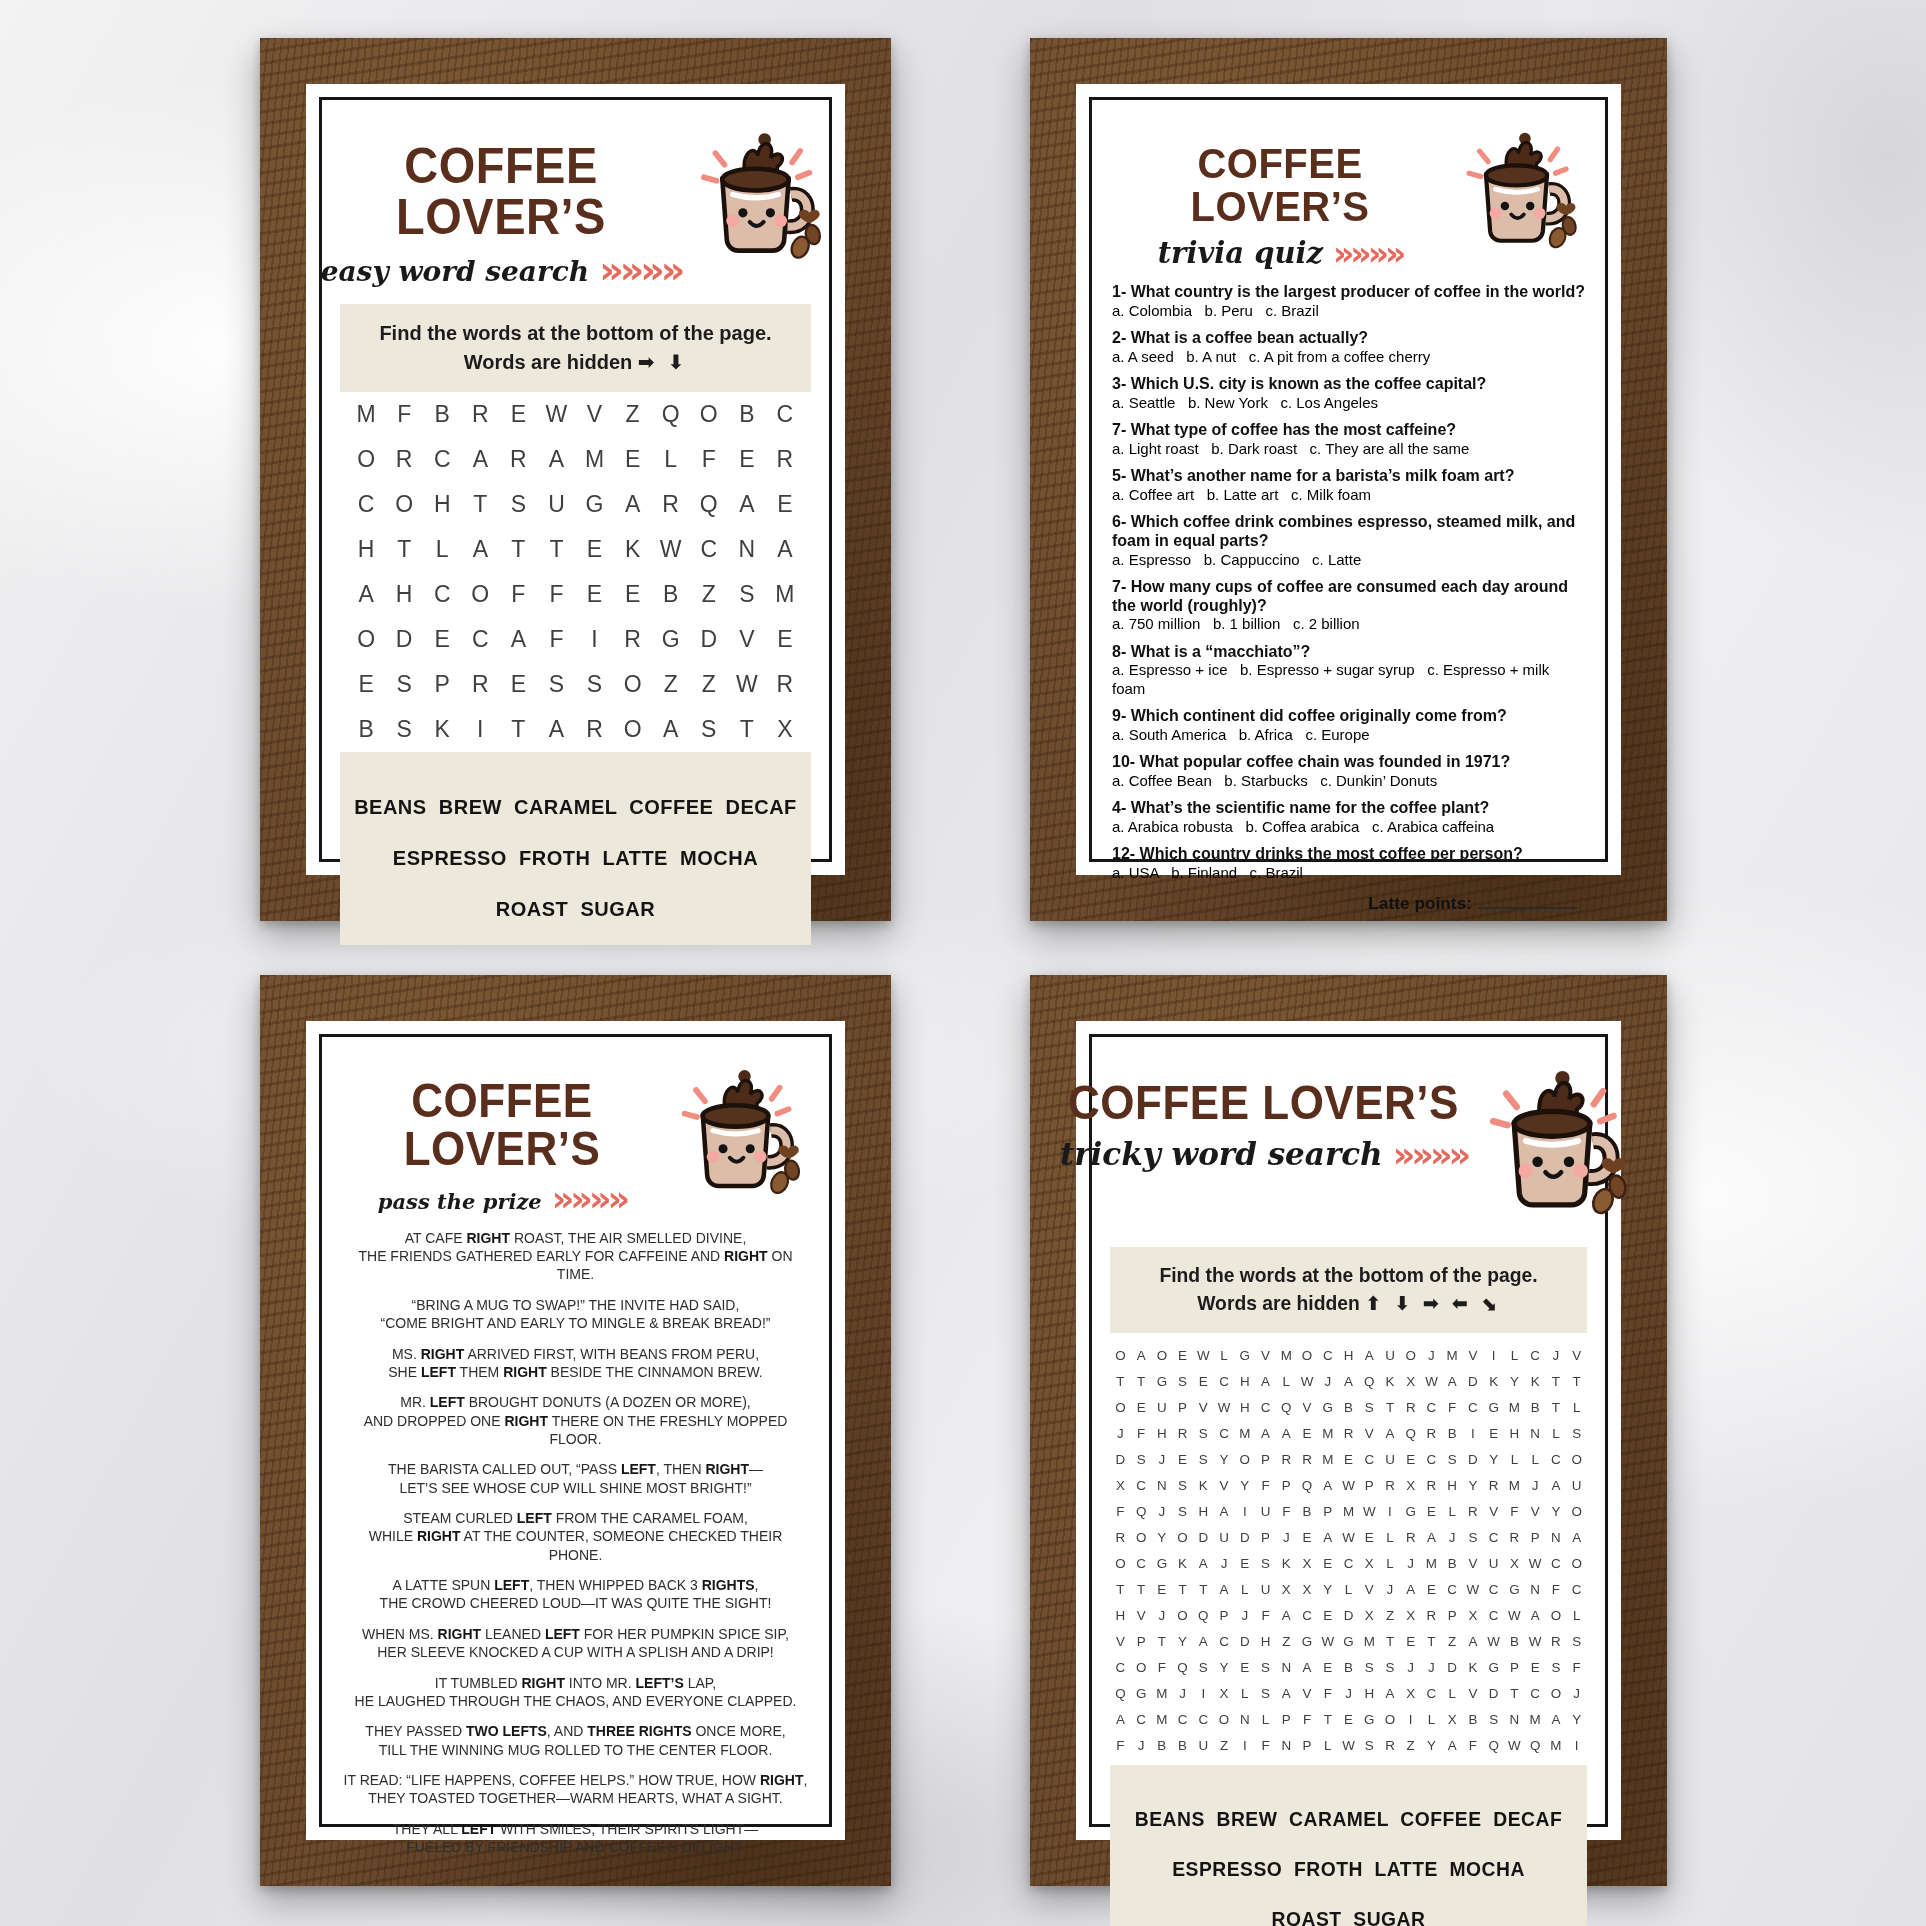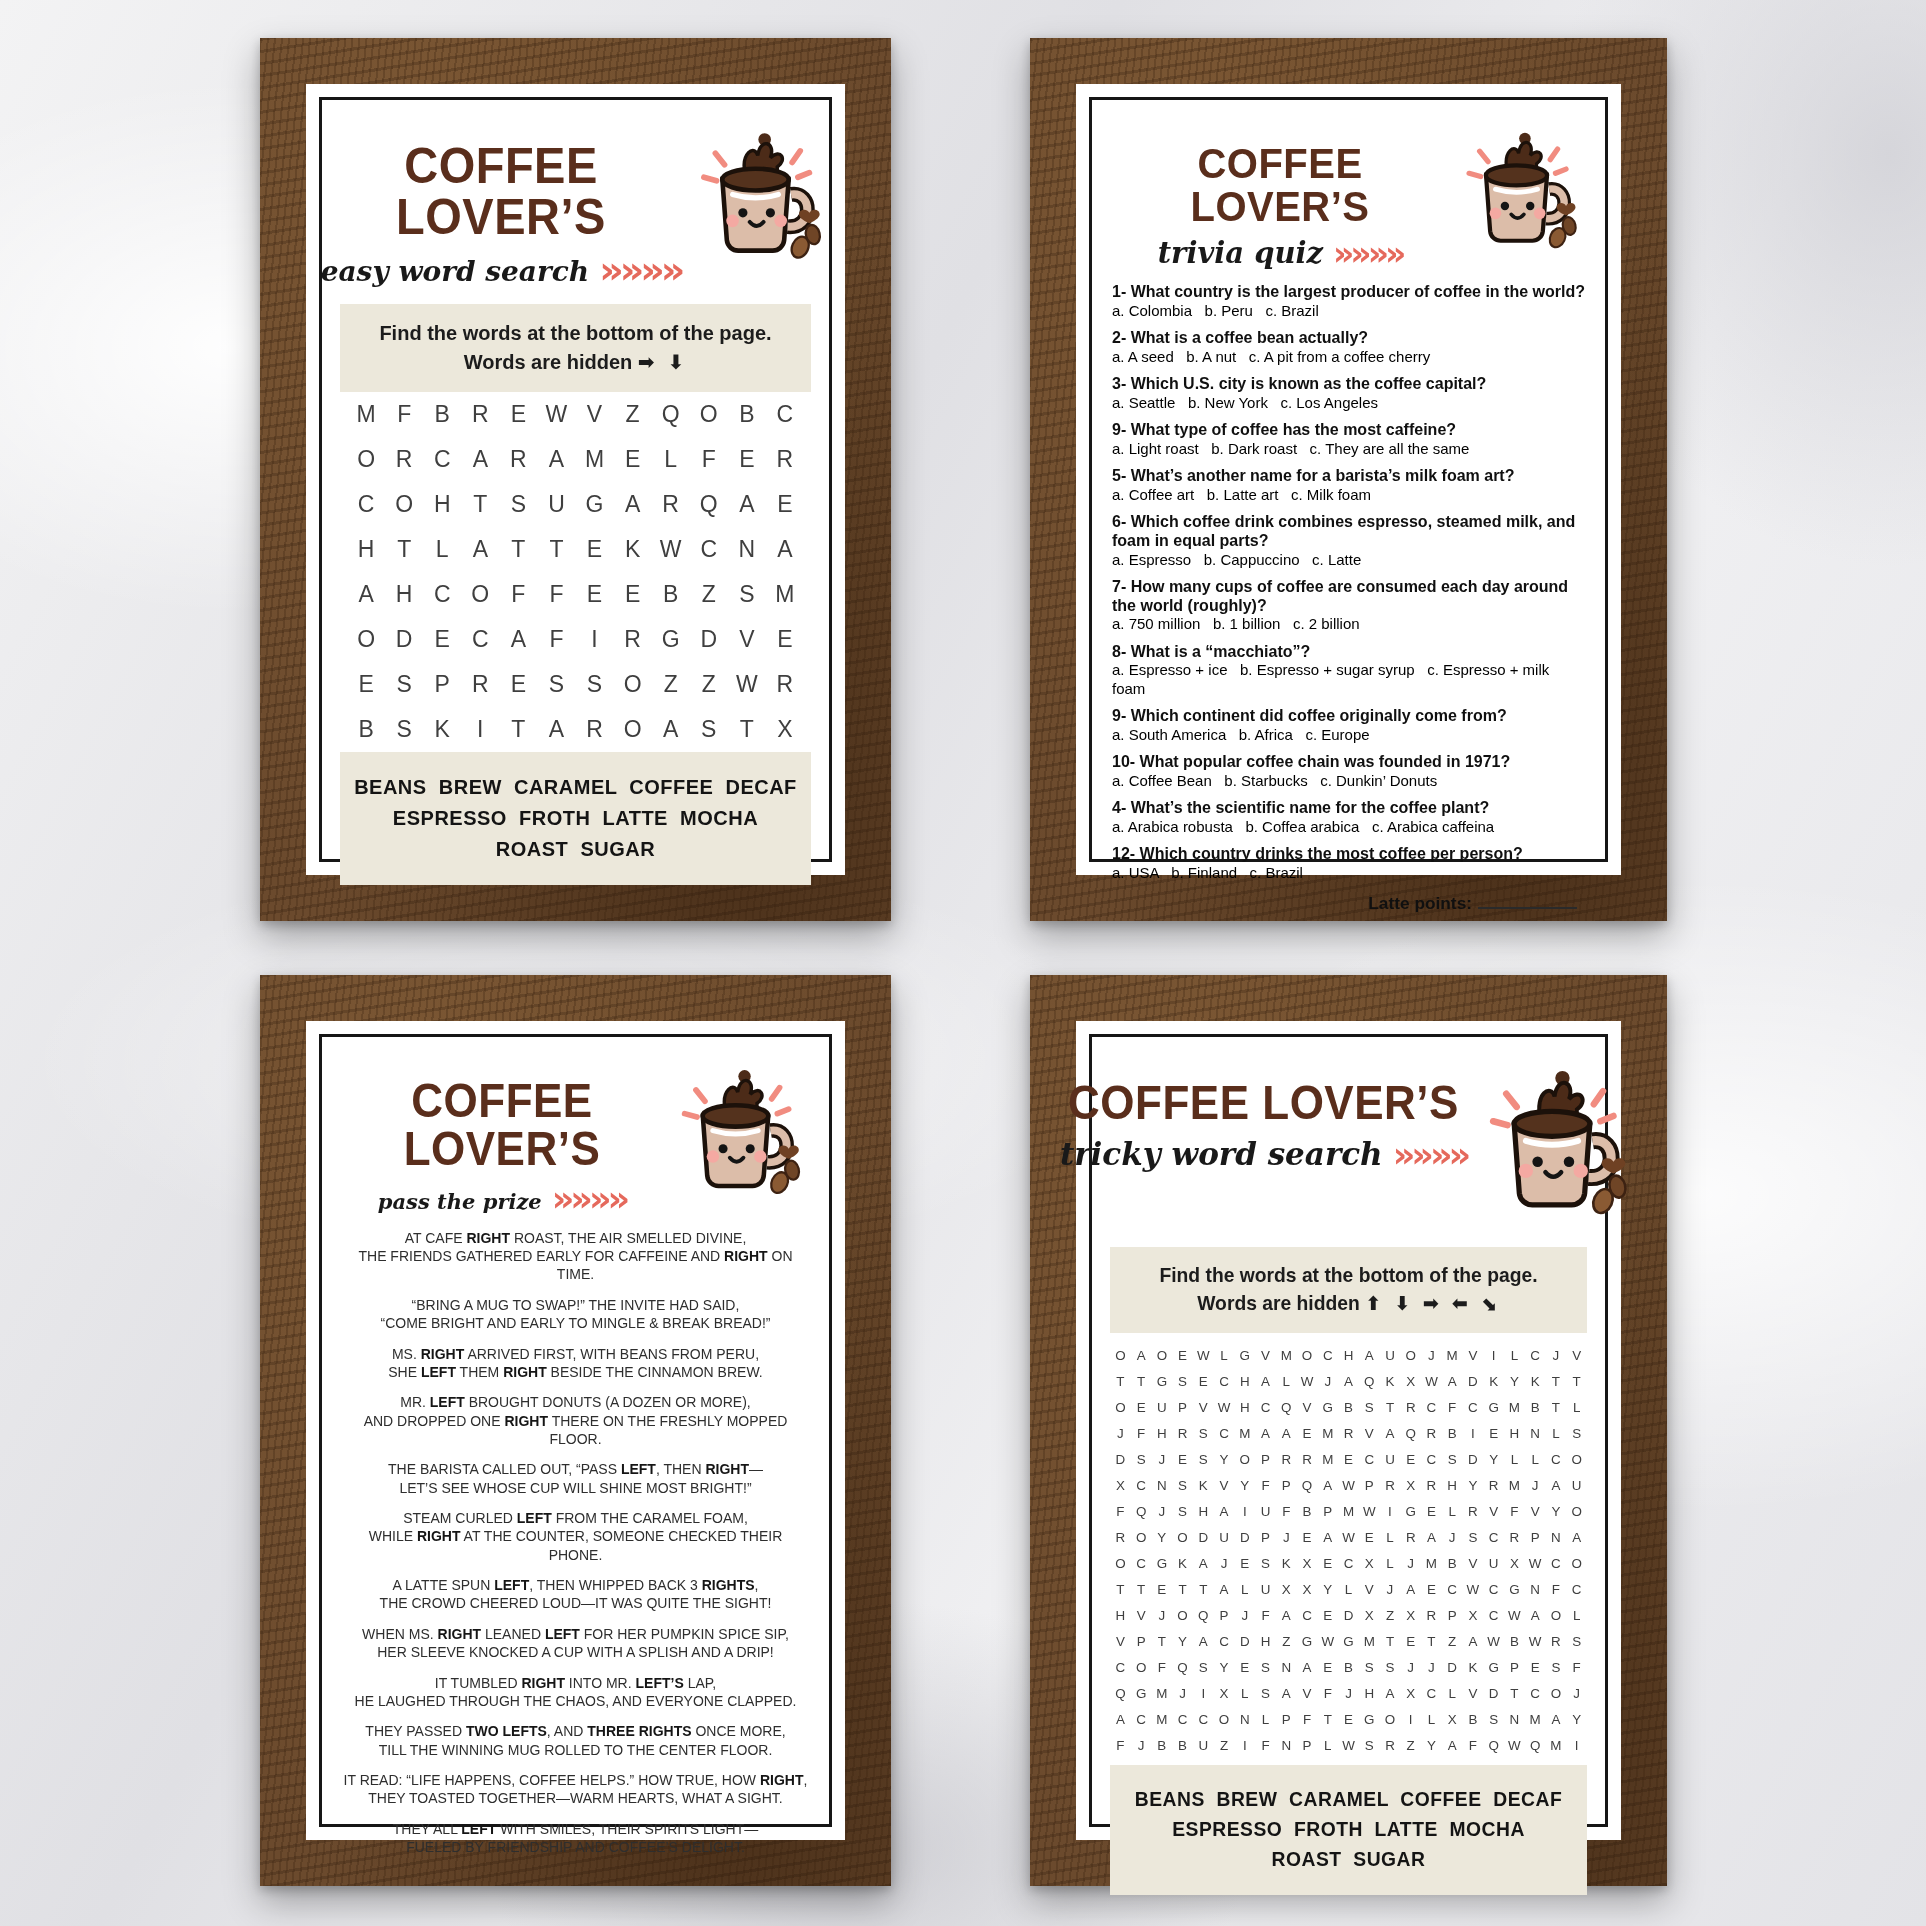--- a/index.html
+++ b/index.html
@@ -53,21 +53,21 @@
   .grid-wrap{flex:1;display:flex;align-items:center;justify-content:center;}
   .wordgrid{display:grid;color:#3f3f3f;font-family:"Liberation Sans", sans-serif;}
   .wordgrid .cell{display:flex;align-items:center;justify-content:center;}
   #card-easy .wordgrid{width:97%;font-size:23px;grid-auto-rows:45px;}
   #card-tricky .wordgrid{width:100%;font-size:13.4px;grid-auto-rows:26px;margin:10px 0 6px;}
   
   .wordlist{background:#ece8db;text-align:center;font-weight:bold;color:#141414;
     padding:20px 6px;line-height:1.55;}
   #card-easy .wordlist{font-size:20px;letter-spacing:0.5px;}
   #card-tricky .wordlist{font-size:19.3px;letter-spacing:0.5px;}
-  .wordlist div{white-space:pre-wrap;}
+  .wordlist div{white-space:pre-wrap;margin-top:20px;}
   
   .questions{flex:1;padding:6px 2px 0;}
   .qa{margin-bottom:9px;}
   .qa .q{font-weight:bold;font-size:16px;line-height:1.17;color:#101010;}
   .qa .a{font-size:15px;line-height:1.22;color:#000000;white-space:pre-wrap;}
   .total-row{display:flex;justify-content:flex-end;align-items:baseline;
     font-weight:bold;font-size:17.3px;color:#101010;padding:2px 10px 4px;}
   .total-blank{display:inline-block;width:99px;border-bottom:2px solid #2a2a2a;margin-left:6px;height:14px;}
   
   .poem{flex:1;text-align:center;color:#2e2e2e;font-size:14px;padding:6px 0 0;}
@@ -258,21 +258,21 @@
             </div>
             <div class="qa">
               <div class="q">2- What is a coffee bean actually?</div>
               <div class="a">a. A seed   b. A nut   c. A pit from a coffee cherry</div>
             </div>
             <div class="qa">
               <div class="q">3- Which U.S. city is known as the coffee capital?</div>
               <div class="a">a. Seattle   b. New York   c. Los Angeles</div>
             </div>
             <div class="qa">
-              <div class="q">9- What type of coffee has the most caffeine?</div>
+              <div class="q">7- What type of coffee has the most caffeine?</div>
               <div class="a">a. Light roast   b. Dark roast   c. They are all the same</div>
             </div>
             <div class="qa">
               <div class="q">5- What’s another name for a barista’s milk foam art?</div>
               <div class="a">a. Coffee art   b. Latte art   c. Milk foam</div>
             </div>
             <div class="qa">
               <div class="q">6- Which coffee drink combines espresso, steamed milk, and foam in equal parts?</div>
               <div class="a">a. Espresso   b. Cappuccino   c. Latte</div>
             </div>

